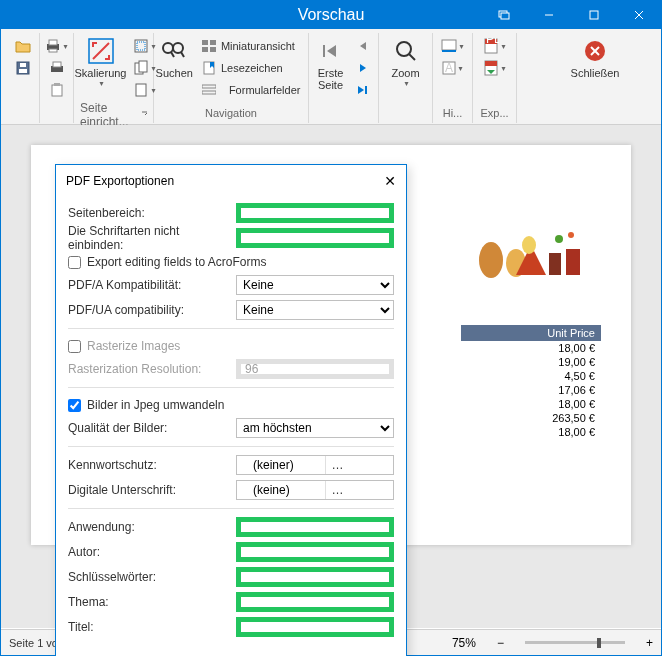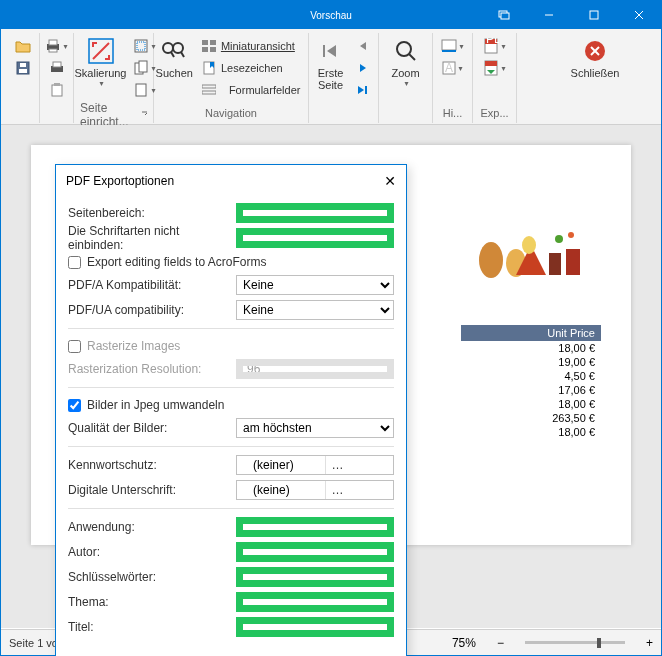--- a/index.html
+++ b/index.html
@@ -1,18 +1,18 @@
 <!DOCTYPE html>
 <html><head>
 <meta charset="utf-8">
 <style>
 * { box-sizing: border-box; margin: 0; padding: 0; font-family: "Segoe UI", Tahoma, sans-serif; font-size: 12px; }
 body { background: #fff; width: 662px; height: 656px; overflow: hidden; border: 1px solid #0078d4;}
 .titlebar { background: #0078d4; color: #fff; height: 28px; display: flex; align-items: center; justify-content: center; position: relative; }
-.titlebar .title { font-size: 10px; }
+.titlebar .title { font-size: 16px; }
 .titlebar .right { position: absolute; right: 0; display: flex; }
 .titlebar .btn { width: 45px; height: 28px; display: flex; align-items: center; justify-content: center; }
 .titlebar .btn svg { stroke: #fff; }
 .ribbon { background: #f3f3f3; border-bottom: 1px solid #d0d0d0; height: 96px; display: flex; padding: 4px 5px 0 5px; position: relative; }
 .rgroup { display: flex; flex-direction: column; align-items: center; border-right: 1px solid #d8d8d8; padding: 2px 6px; height: 90px; }
 .rgroup:last-child { border-right: none; }
 .rgrow { display: flex; gap: 2px; }
 .rbtn { display: flex; flex-direction: column; align-items: center; justify-content: flex-start; padding: 2px 4px; border-radius: 2px; min-height: 70px; }
 .rbtn-sm { display: flex; align-items: center; justify-content: center; width: 24px; height: 22px; }
 .rbtn-row { display: flex; align-items: center; height: 22px; gap: 4px; padding: 0 2px; }
@@ -35,21 +35,21 @@
 .slider .thumb { position: absolute; left: 72px; top: -3px; width: 4px; height: 10px; background: #555; }
 .dialog { position: absolute; left: 55px; top: 164px; width: 352px; background: #fff; border: 1px solid #0078d4; box-shadow: 3px 3px 10px rgba(0,0,0,0.15); z-index: 10; }
 .dialog-header { display: flex; align-items: center; justify-content: space-between; padding: 8px 10px; }
 .dialog-title { font-size: 12px; }
 .dialog-close { font-size: 14px; cursor: pointer; }
 .dialog-body { padding: 4px 12px 12px 12px; }
 .dialog-row { display: flex; align-items: center; height: 24px; margin-bottom: 1px; }
 .dialog-row label { width: 168px; font-size: 12px; color: #333; }
 .dialog-row label.disabled { color: #a0a0a0; }
 .dialog-row .field { flex: 1; }
-.dialog-row input[type=text] { width: 100%; height: 20px; border: 7px solid #22c55e; padding: 0 4px; font-size: 12px; }
+.dialog-row input[type=text] { width: 100%; height: 20px; border: 5px solid #22c55e; padding: 0 4px; font-size: 12px; }
 .dialog-row input[type=text]:disabled { background: #fff; color: #a0a0a0; border-color: #e0e0e0; }
 .dialog-row select { width: 100%; height: 20px; border: 1px solid #c0c0c0; font-size: 12px; padding: 0 2px; background: #fff; }
 .combo { display: flex; width: 100%; border: 1px solid #c0c0c0; height: 20px; align-items: center; }
 .combo span { flex: 1; padding: 0 4px; font-size: 12px; margin-left: 12px; }
 .combo .dots { padding: 0 6px; font-size: 12px; color: #333; border-left: 1px solid #e0e0e0; height: 100%; display: flex; align-items: center; }
 .checkbox-row { display: flex; align-items: center; height: 22px; gap: 6px; }
 .checkbox-row input { width: 13px; height: 13px; }
 .checkbox-row label { font-size: 12px; color: #333; }
 .checkbox-row label.disabled { color: #a0a0a0; }
 .sep { height: 1px; background: #e0e0e0; margin: 6px 0; }
@@ -189,21 +189,21 @@
       <div style="display:flex;flex-direction:column;">
         <div class="rbtn-row">
             <div class="ricon-sm">
               <svg width="14" height="12">
                 <rect x="0" y="0" width="6" height="5" fill="#888"></rect>
                 <rect x="8" y="0" width="6" height="5" fill="#888"></rect>
                 <rect x="0" y="7" width="6" height="5" fill="#888"></rect>
                 <rect x="8" y="7" width="6" height="5" fill="#888"></rect>
               </svg>
             </div>
-            <span class="rlabel" style="margin:0;text-decoration:underline;">Miniaturansicht</span>
+            <span class="rlabel" style="margin:0;">Miniaturansicht</span>
           </div>
         <div class="rbtn-row">
             <div class="ricon-sm">
               <svg width="12" height="14">
                 <rect x="1" y="1" width="10" height="12" fill="#fff" stroke="#888"></rect>
                 <path d="M7 1v6l2-2 2 2V1" fill="#0078d4"></path>
               </svg>
             </div>
             <span class="rlabel" style="margin:0;">Lesezeichen</span>
           </div>

